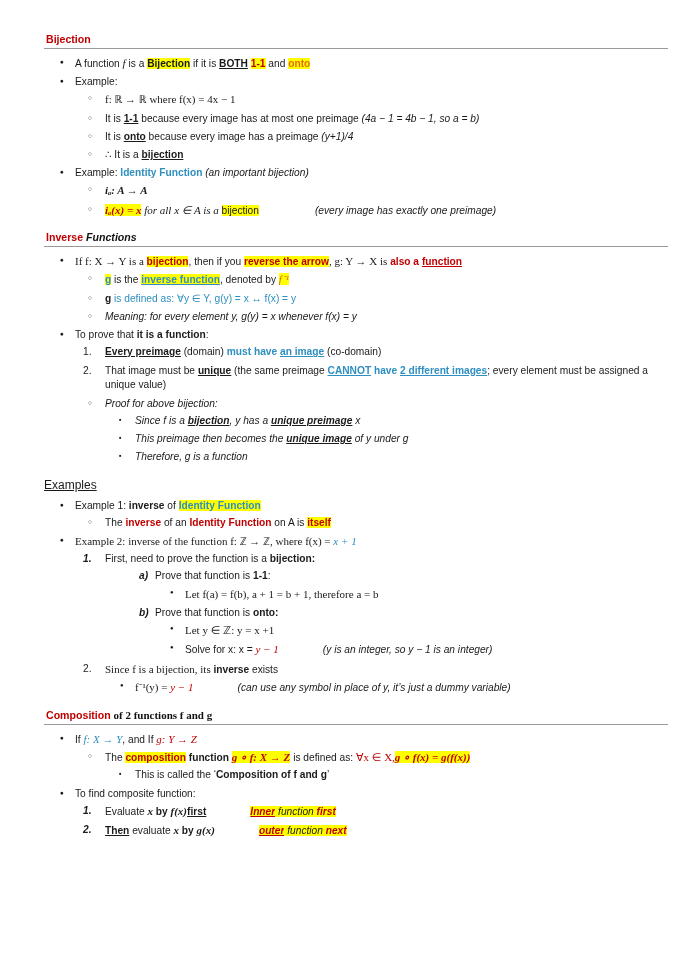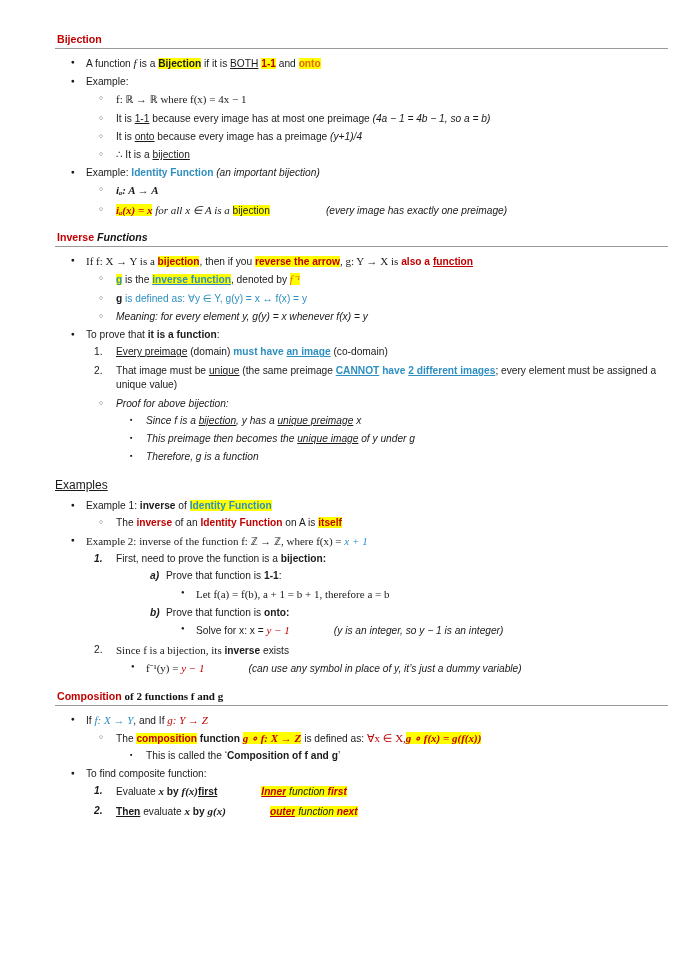--- a/index.html
+++ b/index.html
@@ -4,21 +4,21 @@
 <style>
   html,body{margin:0;padding:0;}
   body{
     width:692px; height:980px;
     background:#ffffff;
     font-family:"Liberation Sans", sans-serif;
     font-size:10.2px;
     color:#1a1a1a;
     overflow:hidden;
   }
-  .page{ padding:33px 24px 0 35px; position:relative;margin-left:20px; }
+  .page{ padding:33px 24px 0 44px; position:relative; }
 
   
   .section-head{
     font-weight:bold;
     font-size:10.6px;
     padding:0 0 3px 2px;
     border-bottom:1.1px solid #9a9a9a;
     margin:0 0 3px 0;
   }
   .section-head .red{color:#c00000;}
@@ -38,21 +38,21 @@
   .lvl2 > li.alpha::before{content:attr(data-marker); left:14px; font-size:10.2px; line-height:1.45; font-weight:bold; font-style:italic;}
 
   .lvl3{margin:2.5px 0 0 0;}
   .lvl3 > li{position:relative; padding-left:30px; margin-bottom:3.2px; line-height:1.45;}
   .lvl3 > li::before{content:"\25AA"; position:absolute; left:14px; top:0; font-size:7.5px; line-height:1.6;}
   .lvl3 > li.dot::before{content:"\25CF"; font-size:6px; line-height:1.95; left:15px;}
 
   
   .b{font-weight:bold;}
   .i{font-style:italic;text-align:center;}
-  .u{text-decoration:underline;}
+  .u{text-decoration:underline;font-weight:bold;}
   .red{color:#c00000;}
   .redb{color:#c00000;font-weight:bold;}
   .blue{color:#2e8fc0;text-align:center;}
   .blueb{color:#2e8fc0;font-weight:bold;}
   .hl{background:#ffff00;}
   .mth{font-family:"Liberation Serif", serif; font-style:italic; font-size:11px;}
   .mthu{font-family:"Liberation Serif", serif; font-style:normal; font-size:11px;}
 
   .examples-title{font-weight:normal; text-decoration:underline; margin:13px 0 0 0; font-size:12px;}
   .pad-l{display:inline-block; width:44px;}
@@ -142,20 +142,21 @@
           <ul class="lvl2" style="margin-left:20px">
             <li class="alpha" data-marker="a)">
               <span>Prove that function is </span><span class="b">1-1</span><span>:</span>
               <ul class="lvl3">
                 <li class="dot"><span class="mthu">Let f(a) = f(b), a + 1 = b + 1, therefore a = b</span></li>
               </ul>
             </li>
             <li class="alpha" data-marker="b)">
               <span>Prove that function is </span><span class="b">onto:</span>
               <ul class="lvl3">
+                <li class="dot"><span class="mthu">Let y ∈ ℤ: y = x +1</span></li>
                 <li class="dot"><span>Solve for x: x = </span><span class="mth red">y − 1</span><span class="pad-l"></span><span class="i">(y is an integer, so y − 1 is an integer)</span></li>
               </ul>
             </li>
           </ul>
         </li>
         <li class="num" data-marker="2.">
           <span class="mthu">Since f is a bijection, its </span><span class="b">inverse</span><span> exists</span>
           <ul class="lvl3">
             <li class="dot"><span class="mthu">f⁻¹(y) = </span><span class="mth red">y − 1</span><span class="pad-l"></span><span class="i">(can use any symbol in place of y, it’s just a dummy variable)</span></li>
           </ul>

